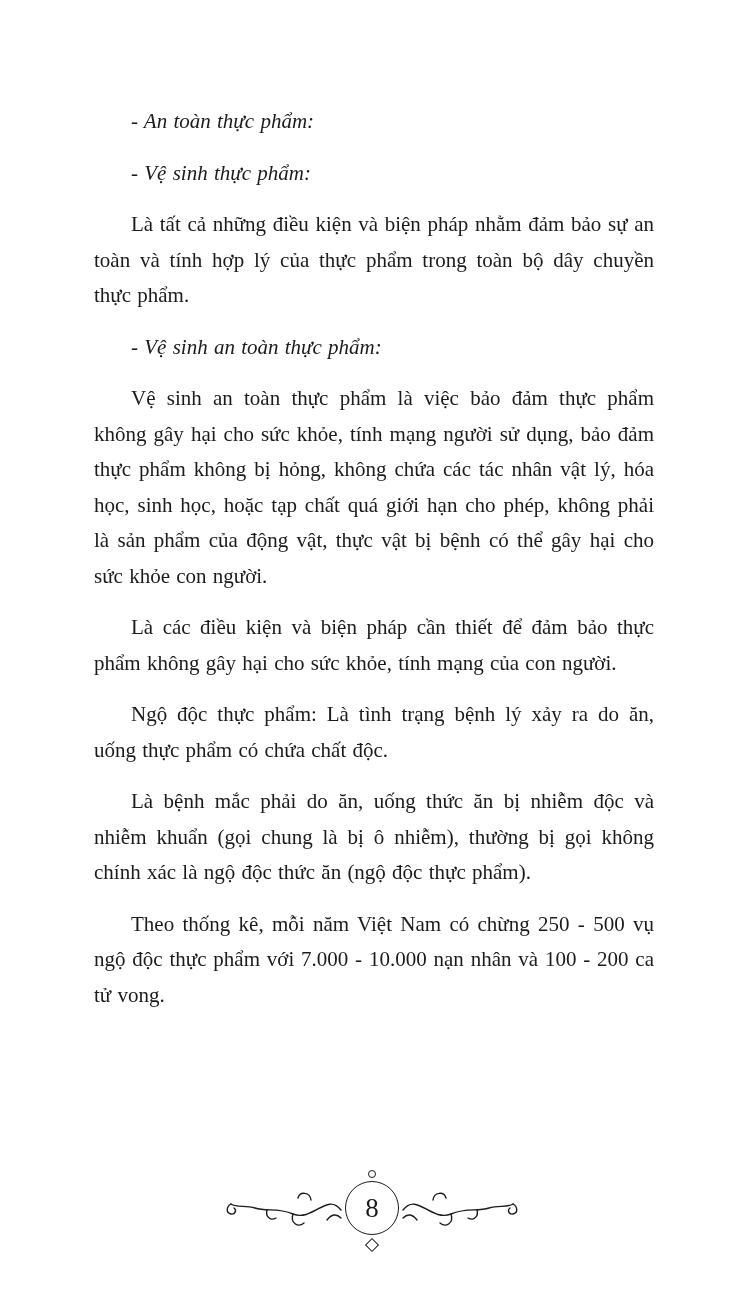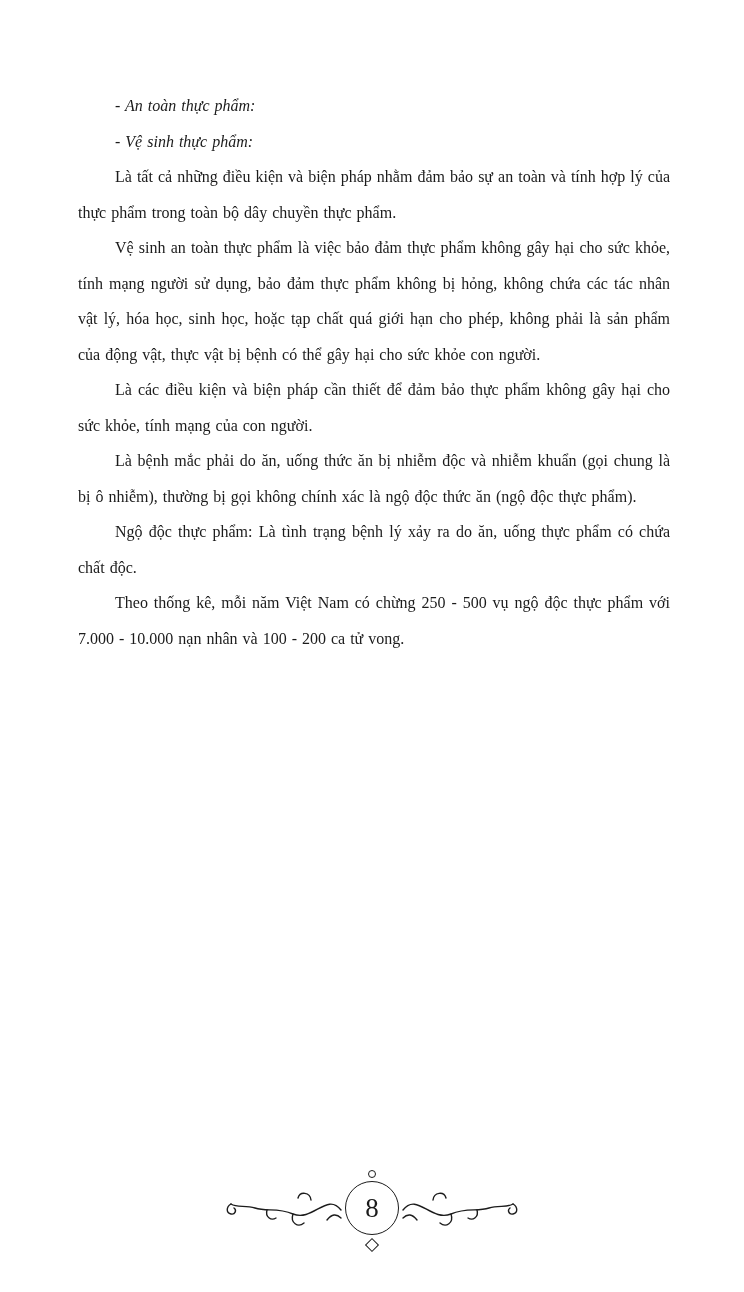--- a/index.html
+++ b/index.html
@@ -14,22 +14,22 @@
     overflow: hidden;
   }
   .page { position: absolute; inset: 0; }
   .content {
     position: absolute;
     top: 88px;
     left: 78px;
     right: 74px;
   }
   .content p {
-    margin: 0;
-    font-size: 16px;
+    margin: 16px;
+    font-size: 21px;
     line-height: 35.5px;
     text-align: justify;
     text-indent: 37px;
     word-spacing: 1px;
   }
   .content p.heading {
     font-style: italic;
     text-align: left;
   }
   .footer {
@@ -87,24 +87,25 @@
 </style>
 </head>
 <body>
 
 <div class="page">
 
   <main class="content">
     <p class="heading">- An toàn thực phẩm:</p>
     <p class="heading">- Vệ sinh thực phẩm:</p>
     <p class="body">Là tất cả những điều kiện và biện pháp nhằm đảm bảo sự an toàn và tính hợp lý của thực phẩm trong toàn bộ dây chuyền thực phẩm.</p>
+    <p class="heading">- Vệ sinh an toàn thực phẩm:</p>
     <p class="body">Vệ sinh an toàn thực phẩm là việc bảo đảm thực phẩm không gây hại cho sức khỏe, tính mạng người sử dụng, bảo đảm thực phẩm không bị hỏng, không chứa các tác nhân vật lý, hóa học, sinh học, hoặc tạp chất quá giới hạn cho phép, không phải là sản phẩm của động vật, thực vật bị bệnh có thể gây hại cho sức khỏe con người.</p>
     <p class="body">Là các điều kiện và biện pháp cần thiết để đảm bảo thực phẩm không gây hại cho sức khỏe, tính mạng của con người.</p>
+    <p class="body">Ngộ độc thực phẩm: Là tình trạng bệnh lý xảy ra do ăn, uống thực phẩm có chứa chất độc.</p>
     <p class="body">Là bệnh mắc phải do ăn, uống thức ăn bị nhiễm độc và nhiễm khuẩn (gọi chung là bị ô nhiễm), thường bị gọi không chính xác là ngộ độc thức ăn (ngộ độc thực phẩm).</p>
-    <p class="body">Ngộ độc thực phẩm: Là tình trạng bệnh lý xảy ra do ăn, uống thực phẩm có chứa chất độc.</p>
     <p class="body">Theo thống kê, mỗi năm Việt Nam có chừng 250 - 500 vụ ngộ độc thực phẩm với 7.000 - 10.000 nạn nhân và 100 - 200 ca tử vong.</p>
   </main>
 
   <footer class="footer">
     <svg class="flourish left" width="120" height="64" viewBox="0 0 120 64" aria-hidden="true">
       <g fill="none" stroke="#1c1c1c" stroke-width="1.4" stroke-linecap="round">
         <path d="M118 34 C 104 16, 90 46, 70 38 C 54 31, 44 36, 32 32 C 22 29, 14 32, 8 28"></path>
         <path d="M8 28 c -5 3 -5 9 0 10 c 4 1 6 -4 3 -6"></path>
         <path d="M70 38 c -3 9 5 14 11 9"></path>
         <path d="M88 24 c -1 -8 -11 -9 -13 -2"></path>

